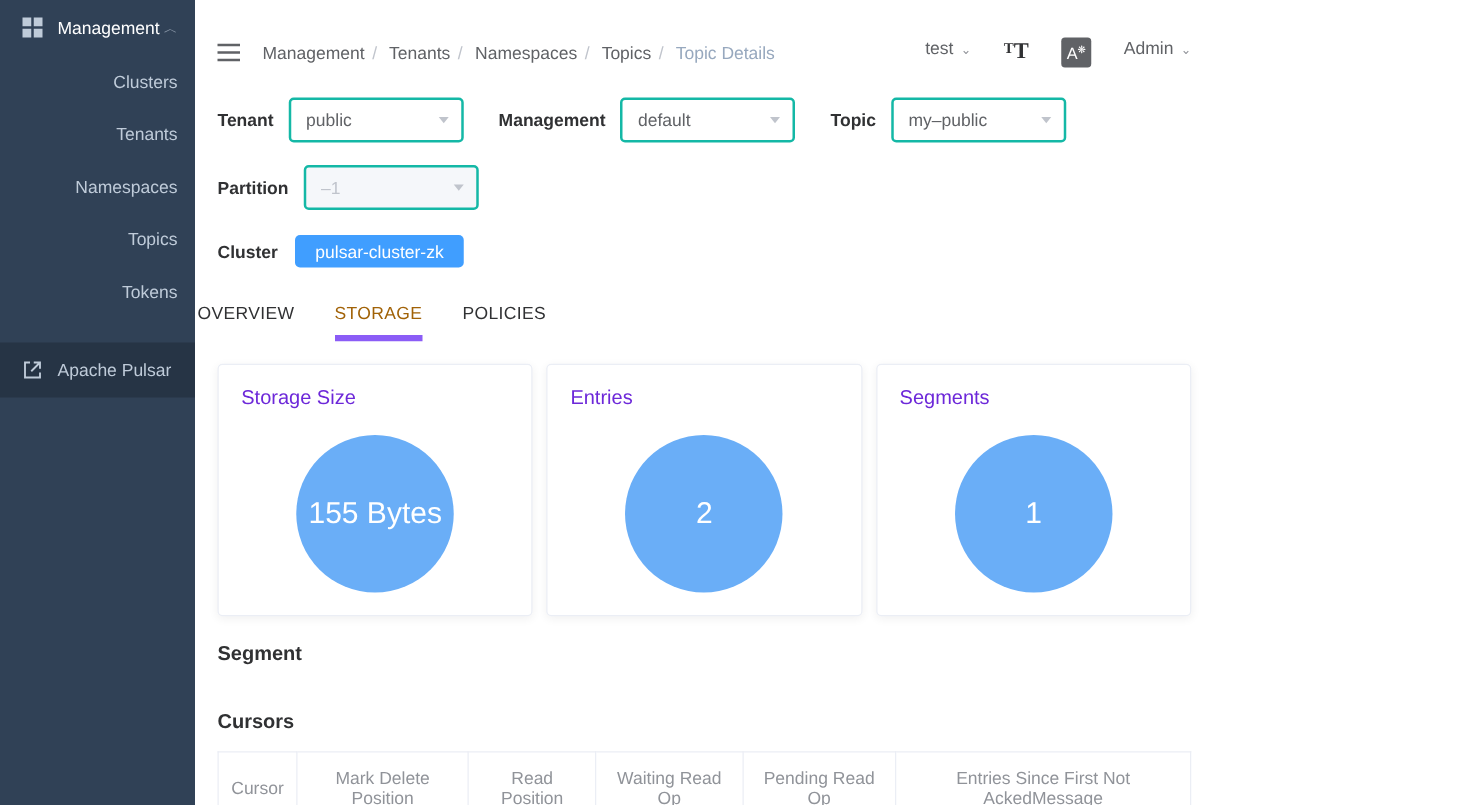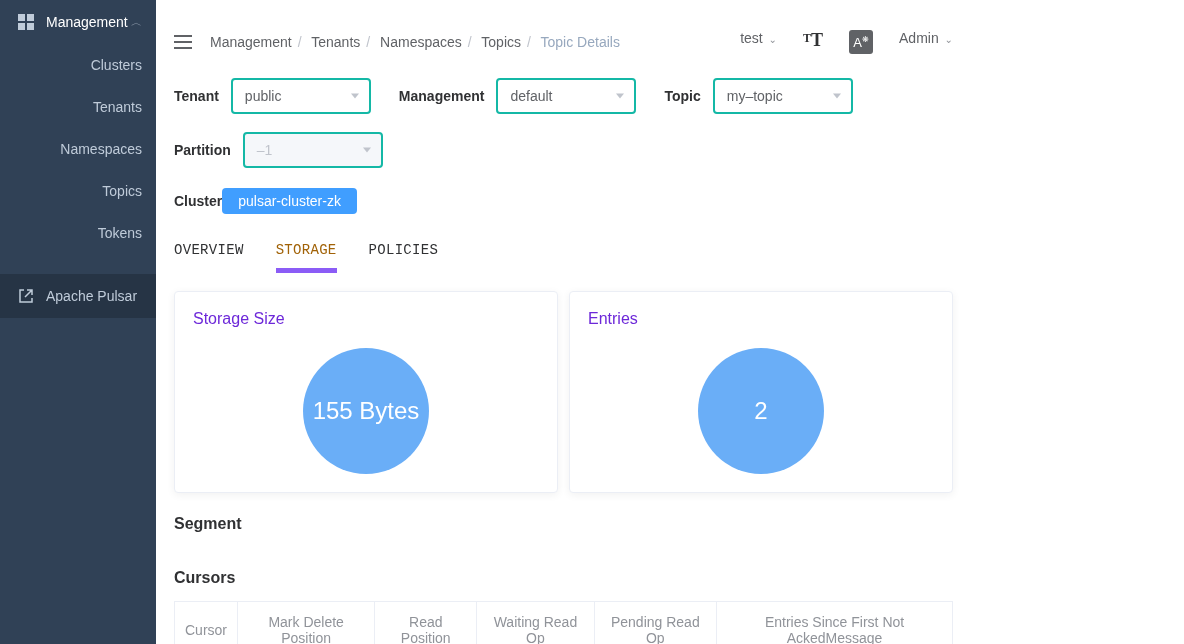--- a/index.html
+++ b/index.html
@@ -41,24 +41,24 @@
     .chev-down { font-size: 10px; color: #909399; margin-left: 2px; }
     
     
     .filters { padding: 10px 18px 0; display: flex; flex-wrap: wrap; gap: 18px 28px; align-items: center; }
     .filter-group { display: flex; align-items: center; gap: 12px; }
     .filter-label { font-weight: 700; font-size: 14px; color: #303133; }
     .select-box { border: 2px solid #14b8a6; border-radius: 4px; padding: 8px 28px 8px 12px; font-size: 14px; color: #606266; position: relative; cursor: pointer; background: #fff; min-width: 140px; }
     .select-box.disabled { background: #f5f7fa; color: #c0c4cc; cursor: not-allowed; }
     .select-box::after { content: ""; position: absolute; right: 10px; top: 50%; width: 0; height: 0; border-left: 4px solid transparent; border-right: 4px solid transparent; border-top: 5px solid #c0c4cc; transform: translateY(-50%); }
     .cluster-tag { background: #409eff; color: #fff; padding: 5px 16px; border-radius: 4px; font-size: 14px; }
-    .filters-row2 { padding: 20px 18px 0; display: flex; align-items: center; }
+    .filters-row2 { padding: 20px 18px 0; display: flex; align-items: center; gap: 14px; }
     
     
-    .tabs { display: flex; gap: 32px; padding: 28px 18px 0; border-bottom: none; font-family: Liberation Mono, monospace; }
+    .tabs { display: flex; gap: 32px; padding: 28px 2px 0; border-bottom: none; }
     .tab { font-size: 14px; font-weight: 500; padding-bottom: 10px; cursor: pointer; color: #303133; letter-spacing: 0.3px;}
     .tab.active { color: #a16207; border-bottom: 5px solid #8b5cf6; }
     
     
     .cards { display: flex; gap: 11px; padding: 18px 18px 0; }
     .card { flex: 1; border: 1px solid #ebeef5; border-radius: 4px; box-shadow: 0 2px 8px rgba(0,0,0,0.06); padding: 18px; background: #fff; }
     .card-title { font-size: 16px; color: #6d28d9; margin-bottom: 20px; }
     .circle-wrap { display: flex; justify-content: center; }
     .circle { width: 126px; height: 126px; border-radius: 50%; background: #6aaef7; color: #fff; display: flex; align-items: center; justify-content: center; font-size: 24px; font-weight: 400; }
     
@@ -127,21 +127,21 @@
       <div class="filter-group">
         <span class="filter-label">Tenant</span>
         <div class="select-box">public</div>
       </div>
       <div class="filter-group">
         <span class="filter-label">Management</span>
         <div class="select-box">default</div>
       </div>
       <div class="filter-group">
         <span class="filter-label">Topic</span>
-        <div class="select-box">my–topic</div>
+        <div class="select-box">my–public</div>
       </div>
       <div class="filter-group">
         <span class="filter-label">Partition</span>
         <div class="select-box disabled">–1</div>
       </div>
     </div>
 
     <div class="filters-row2">
       <span class="filter-label">Cluster</span>
       <span class="cluster-tag">pulsar-cluster-zk</span>
@@ -159,20 +159,26 @@
         <div class="circle-wrap">
             <div class="circle">155 Bytes</div>
           </div>
       </div>
       <div class="card">
         <div class="card-title">Entries</div>
         <div class="circle-wrap">
             <div class="circle">2</div>
           </div>
       </div>
+      <div class="card">
+        <div class="card-title">Segments</div>
+        <div class="circle-wrap">
+            <div class="circle">1</div>
+          </div>
+      </div>
     </div>
 
     <div class="section-title">Segment</div>
 
     <div class="section-title">Cursors</div>
     <table class="tbl">
       <thead>
         <tr>
           <th>Cursor</th>
           <th>Mark Delete Position</th>

